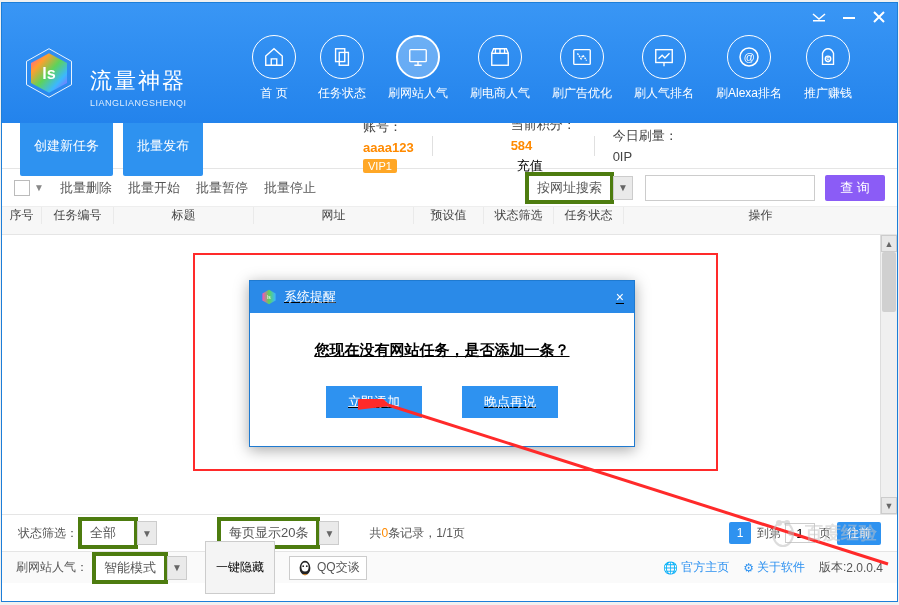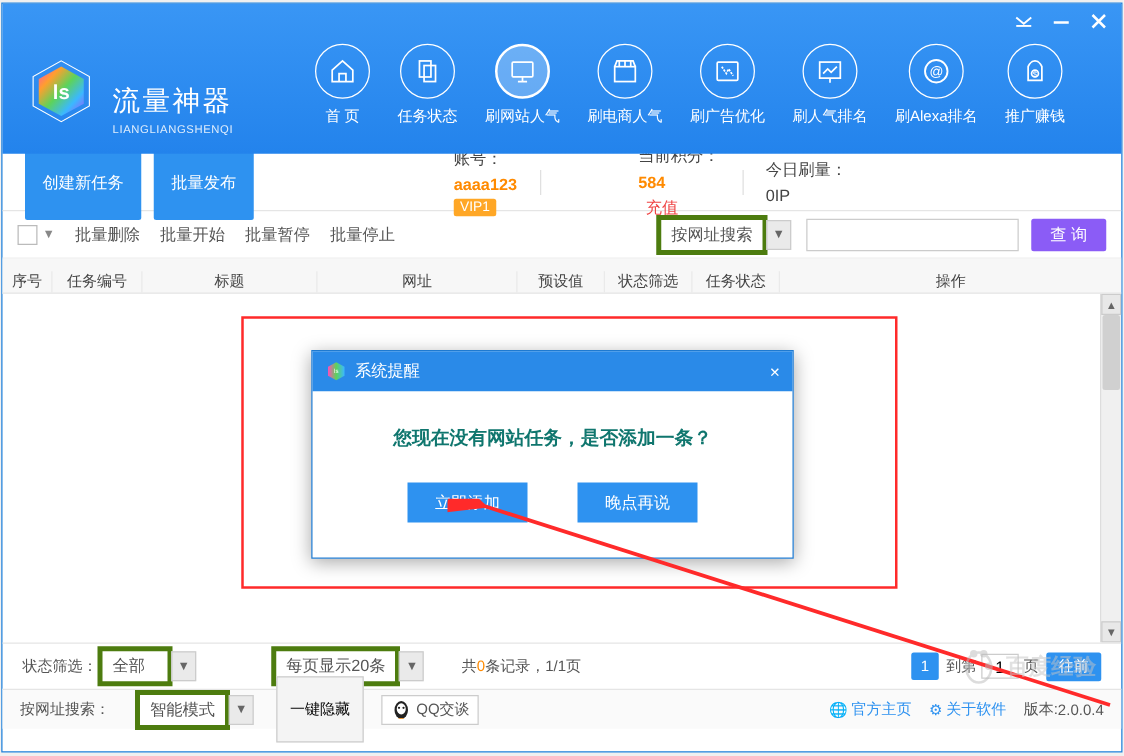--- a/index.html
+++ b/index.html
@@ -33,21 +33,21 @@
 
 .actionbar { height: 38px; display: flex; align-items: center; padding: 0 12px; border-bottom: 1px solid #eee; font-size: 13px; color: #555; }
 .chk { width: 16px; height: 16px; border: 1px solid #bbb; margin-right: 4px; }
 .drop-arr { width: 10px; text-align: center; color: #888; cursor: pointer; margin-right: 16px; font-size: 10px; }
 .act-link { margin-right: 16px; cursor: pointer; }
 .select-box { border: 4px solid #4d7c0f; background: #fff; padding: 3px 8px; font-size: 13px; display: flex; align-items: center; cursor: pointer; }
 .select-arrow { background: #eaeaea; border: 1px solid #ccc; width: 20px; height: 24px; display: flex; align-items: center; justify-content: center; font-size: 10px; color: #666; margin-left: -1px; cursor: pointer; }
 .search-input { border: 1px solid #ccc; height: 26px; width: 170px; padding: 0 6px; font-size: 12px; margin-left: 12px; }
 .search-btn { background: #8b5cf6; color: #fff; border: none; width: 60px; height: 26px; font-size: 13px; margin-left: 10px; cursor: pointer; border-radius: 2px; }
 
-.table-head { height: 28px; background: #f7f7f7; border-bottom: 1px solid #e5e5e5; display: flex; font-size: 12px; color: #444; align-items: flex-end; }
+.table-head { height: 28px; background: #f7f7f7; border-bottom: 1px solid #e5e5e5; display: flex; font-size: 12px; color: #444; align-items: flex-start; }
 .th { text-align: center; border-right: 1px solid #eaeaea; }
 .col-sn{width:40px} .col-id{width:72px} .col-title{width:140px} .col-url{width:160px} .col-preset{width:70px} .col-today{width:70px} .col-status{width:70px} .col-op{flex:1}
 
 .table-body { height: 280px; position: relative; border-bottom: 1px solid #e5e5e5; overflow: hidden; }
 .vscroll { position: absolute; right: 0; top: 0; bottom: 0; width: 17px; background: #f0f0f0; border-left: 1px solid #ddd; }
 .vscroll .arrow { height: 17px; background: #e8e8e8; border: 1px solid #ccc; display: flex; align-items: center; justify-content: center; font-size: 9px; color: #666; }
 .vscroll .thumb { position: absolute; top: 17px; left: 1px; right: 1px; height: 60px; background: #d0d0d0; border-radius: 2px; }
 
 .pager { height: 36px; display: flex; align-items: center; padding: 0 16px; font-size: 12px; color: #555; }
 .pager .spacer { flex: 1; }
@@ -55,25 +55,25 @@
 .page-go { background: #2e92f0; color: #fff; padding: 3px 10px; border: none; border-radius: 2px; margin-left: 6px; cursor: pointer; font-size: 12px; }
 .page-input { width: 30px; border: 1px solid #ccc; height: 20px; text-align: center; margin: 0 4px; }
 
 .footer { height: 32px; display: flex; align-items: center; padding: 0 14px; font-size: 12px; color: #555; background: #fafafa; border-top: 1px solid #e5e5e5; }
 .footer .link { color: #2e92f0; cursor: pointer; margin-right: 14px; display: flex; align-items: center; gap: 3px; }
 .gear-ico { color: #2e92f0; }
 
 .red-box { position: absolute; left: 193px; top: 253px; width: 525px; height: 218px; border: 2px solid #ff2a2a; pointer-events: none; }
 .arrow-line { position: absolute; left: 358px; top: 399px; width: 540px; height: 200px; pointer-events: none; }
 
-.dialog { position: absolute; left: 249px; top: 280px; width: 386px; background: #fff; border: 1px solid #1f7ad0; box-shadow: 0 3px 14px rgba(0,0,0,0.35); }
+.dialog { position: absolute; left: 249px; top: 280px; width: 386px; background: #fff; border: 1px solid #1f7ad0; box-shadow: 0 3px 14px rgba(0,0,0,0.35); text-decoration: underline; }
 .dialog-title { height: 32px; background: #2a8ae8; color: #fff; display: flex; align-items: center; padding: 0 10px; font-size: 13px; }
 .dialog-title .close-x { margin-left: auto; cursor: pointer; font-size: 14px; }
 .dialog-body { padding: 28px 20px; text-align: center; }
-.dialog-msg { color: #0f766e; font-weight: bold; font-size: 15px; margin-bottom: 26px; }
+.dialog-msg { color: #000000; font-weight: bold; font-size: 15px; margin-bottom: 26px; }
 .dialog-btns { display: flex; justify-content: center; gap: 40px; }
 .dlg-btn { background: #2e92f0; color: #fff; border: none; padding: 7px 22px; font-size: 13px; cursor: pointer; }
 
 .watermark { position: absolute; right: 8px; bottom: 48px; opacity: 0.5; }
 .qq-badge { display: inline-flex; align-items: center; background: #fff; border: 1px solid #ccc; padding: 2px 6px; font-size: 12px; gap: 3px; }
 .mini-logo { width: 18px; height: 18px; }
 </style>
 </head>
 <body>
 
@@ -195,21 +195,21 @@
     <button class="btn-blue">批量发布</button>
     <div class="info-block" style="margin-left:150px">
       <span>账号：</span>
       <span class="orange">aaaa123</span>
       <span class="vip-badge">VIP1</span>
     </div>
     <div class="sep"></div>
     <div class="info-block" style="margin-left:60px">
       <span>当前积分：</span>
       <span class="orange">584</span>
-      <span style="color:#ef4444;cursor:pointer;margin-left:6px">充值</span>
+      <span style="color:#000000;cursor:pointer;margin-left:6px">充值</span>
     </div>
     <div class="sep"></div>
     <div class="info-block">
       <span>今日刷量：</span>
       <span>0IP</span>
     </div>
   </div>
 
   <div class="actionbar">
     <div class="chk"></div>
@@ -262,22 +262,22 @@
     </span>
     <div class="spacer"></div>
     <div class="page-cur">1</div>
     <span>到第</span>
     <input class="page-input" value="1" style="">
     <span>页</span>
     <button class="page-go">往前</button>
   </div>
 
   <div class="footer">
-    <span>按网址搜索：</span>
-    <div class="select-box" style="margin-left:20px">
+    <span>刷网站人气：</span>
+    <div class="select-box" style="margin-left:4px">
         <span>智能模式</span>
       </div>
     <div class="select-arrow">▼</div>
     <button style="margin-left:18px;border:1px solid #ccc;background:#f4f4f4;padding:17px 10px;font-size:12px;cursor:pointer">一键隐藏</button>
     <span class="qq-badge" style="margin-left:14px">
       <svg class="mini-logo" viewBox="0 0 20 20">
           <ellipse cx="10" cy="10" rx="6" ry="8" fill="#222"></ellipse>
           <ellipse cx="10" cy="9" rx="4" ry="5" fill="#fff"></ellipse>
           <circle cx="8" cy="8" r="1" fill="#222"></circle>
           <circle cx="12" cy="8" r="1" fill="#222"></circle>

